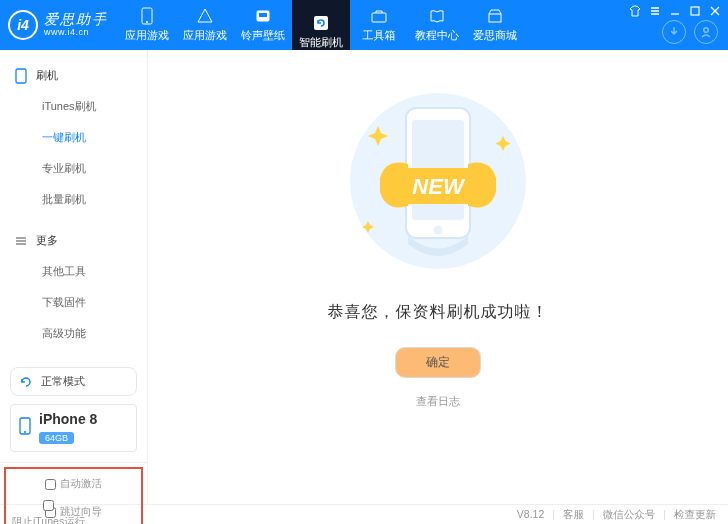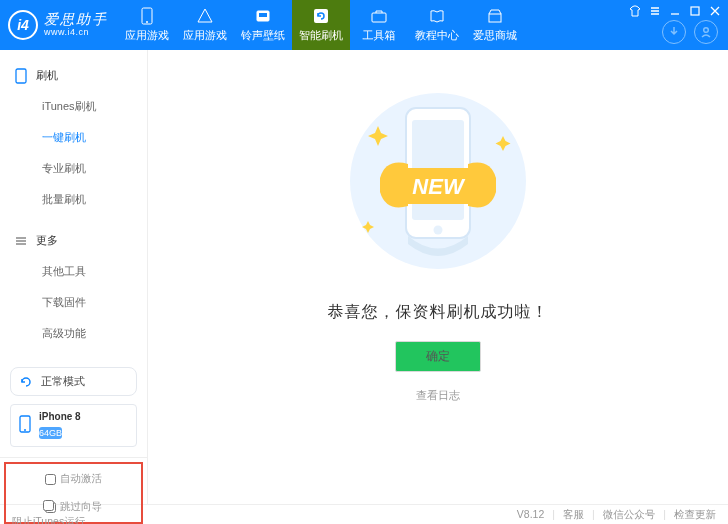--- a/index.html
+++ b/index.html
@@ -8,21 +8,21 @@
     
     .titlebar { height: 50px; background: #0e84ff; display: flex; align-items: stretch; color: #fff; }
     .brand { display: flex; align-items: center; padding: 0 10px 0 8px; }
     .brand-logo { width: 30px; height: 30px; border: 2px solid #fff; border-radius: 50%; margin-right: 6px; display: flex; align-items: center; justify-content: center; font-style: italic; font-weight: 700; font-size: 14px; }
     .brand-text { display: flex; flex-direction: column; line-height: 1.1; }
     .brand-name { font-size: 14px; font-weight: 400; font-style: italic; letter-spacing: 2px; }
     .brand-url { font-size: 9px; opacity: .95; letter-spacing: .5px; }
 
     .navs { display: flex; }
     .nav { width: 58px; display: flex; flex-direction: column; align-items: center; justify-content: center; font-size: 11px; cursor: pointer; }
-    .nav.active { background: #4d7c0f; }
+    .nav.active { background: #0f172a; justify-content: flex-end; }
     .nav .nicon { height: 18px; margin-bottom: 3px; display: flex; align-items: center; justify-content: center; }
     .nav svg { fill: #fff; }
 
     .winctrl { margin-left: auto; display: flex; align-items: flex-start; padding: 4px 6px 0 0; gap: 6px; }
     .winctrl .wbtn { width: 14px; height: 14px; display:flex; align-items:center; justify-content:center; cursor:pointer; }
     .winctrl svg { stroke:#fff; fill:none; }
     .circlebtns { position:absolute; right:10px; top:20px; display:flex; gap:8px; }
     .cbtn { width:24px; height:24px; border:1.5px solid #7fc0ff; border-radius:50%; display:flex; align-items:center; justify-content:center; cursor:pointer; }
     .cbtn svg { stroke:#7fc0ff; fill:none; }
 
@@ -32,34 +32,34 @@
     .side-scroll { flex:1; padding-top:12px; }
     .group-hd { display:flex; align-items:center; gap:8px; padding:6px 14px; color:#333; font-size:11px; }
     .group-hd .gicon { width:14px; height:14px; display:flex; align-items:center; justify-content:center; }
     .items { margin:2px 0 12px; }
     .item { font-size:11px; color:#666; padding:8px 0 8px 42px; cursor:pointer; }
     .item.active { color:#0e84ff; }
 
     .status-card { margin:6px 10px; border:1px solid #e4e8ee; border-radius:8px; padding:6px 8px; display:flex; align-items:center; gap:8px; font-size:11px; color:#444; }
     .status-card .dot { width:14px; height:14px; }
     .device-card { margin:2px 10px 10px; border:1px solid #e4e8ee; border-radius:4px; padding:6px 8px; display:flex; align-items:center; gap:8px; position:relative; }
-    .device-name { font-size:10px; color:#333; font-weight:600; }
-    .device-badge { display:inline-block; background:#4ea6ff; color:#fff; font-size:9px; border-radius:3px; padding:1px 0; margin-top:3px; }
+    .device-name { font-size:14px; color:#333; font-weight:600; }
+    .device-badge { display:inline-block; background:#4ea6ff; color:#fff; font-size:9px; border-radius:3px; padding:1px 6px; margin-top:3px; }
 
     .bottom-options { border-top:1px solid #eee; padding:6px 10px 4px; }
     .opt-row { display:flex; gap:14px; align-items:center; font-size:10.5px; color:#999; }
     .opt-row.highlight { outline:2px solid #e74c3c; padding:8px 4px; margin:0 -4px 4px;flex-direction:column; }
     .opt { display:flex; align-items:center; gap:4px; cursor:pointer; }
     .opt input { width:11px; height:11px; }
 
     
     .main { flex:1; display:flex; flex-direction:column; align-items:center; }
     .hero { margin-top:36px; }
     .success-text { font-size:16px; color:#333; margin-top:22px; letter-spacing:1px; }
-    .ok-btn { margin-top:18px; border:1px solid #d9d9d9; background:#22c55e; padding:6px 30px; font-size:12px; color:#555; cursor:pointer; border-radius:2px; }
+    .ok-btn { margin-top:24px; border:1px solid #d9d9d9; background:#fdba74; padding:6px 30px; font-size:12px; color:#555; cursor:pointer; border-radius:10px; }
     .log-link { margin-top:16px; font-size:11px; color:#999; cursor:pointer; }
 
     
     .footer { height:20px; border-top:1px solid #eee; display:flex; align-items:center; font-size:10.5px; color:#999; padding:0 12px; }
     .footer .left { display:flex; align-items:center; gap:4px;flex-direction:column; }
     .footer input { width:11px; height:11px; }
     .footer .right { margin-left:auto; display:flex; align-items:flex-start; gap:8px; }
     .sep { color:#ddd; }
   </style>
 </head>

